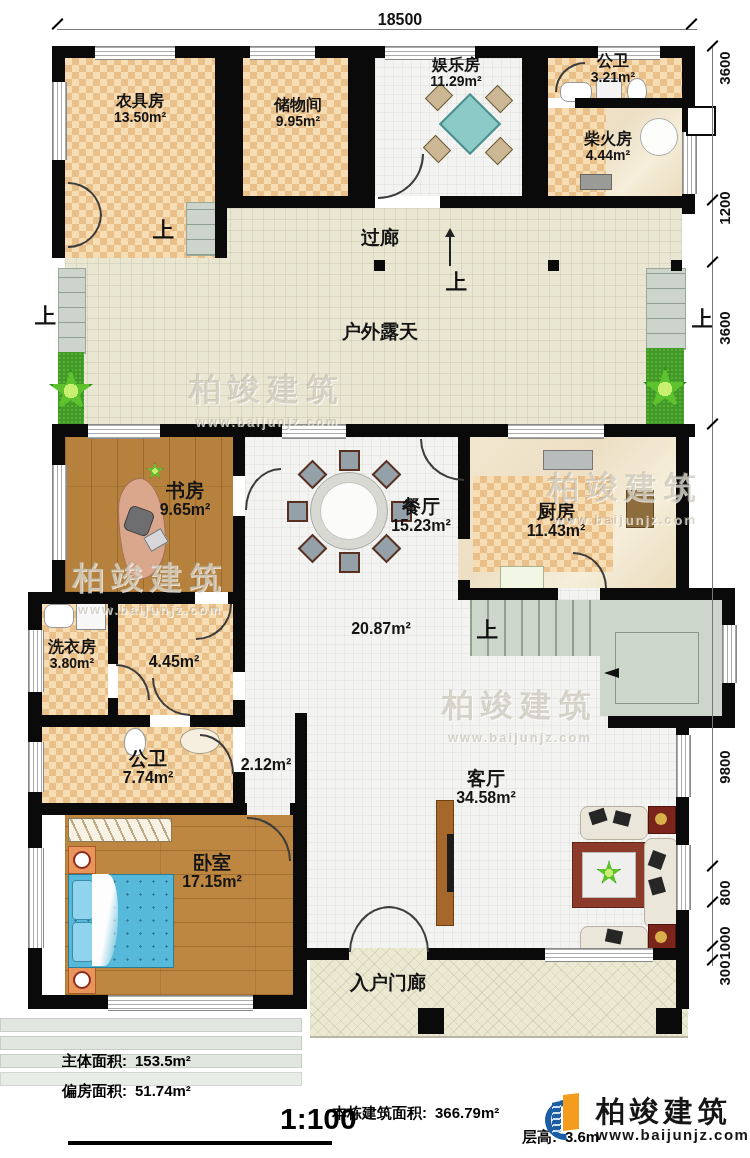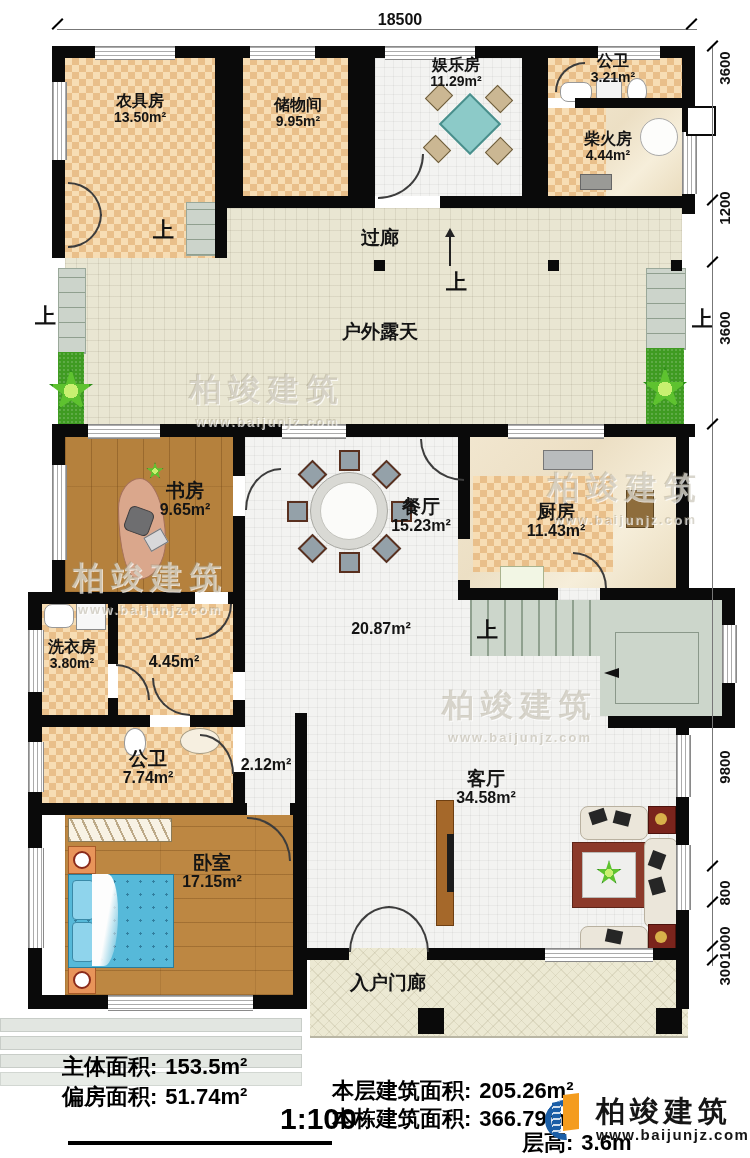--- a/index.html
+++ b/index.html
@@ -37,21 +37,21 @@
   .up{position:absolute;font-weight:bold;font-size:21px;color:#111;}
   .dimh{position:absolute;font-weight:bold;font-size:16px;color:#111;background:#fff;padding:0 6px;transform:translate(-50%,-50%);}
   .dimv{position:absolute;width:44px;height:16px;text-align:center;font-weight:bold;font-size:15px;color:#111;transform:rotate(-90deg);}
   .dline{position:absolute;background:#777;}
   .tick{position:absolute;width:15px;height:2px;background:#000;transform:rotate(-45deg);}
   
   .wm{position:absolute;text-align:center;font-weight:bold;color:rgba(160,152,130,.40);text-shadow:1px 1px 0 rgba(255,255,255,.75);pointer-events:none;}
   .wm .n{font-size:32px;letter-spacing:7px;}
   .wm .u{font-size:13px;letter-spacing:2px;margin-top:2px;}
   
-  .ft{position:absolute;color:#000;font-size:22px;font-weight:bold;white-space:nowrap;}
+  .ft{position:absolute;color:#000;font-size:15px;font-weight:bold;white-space:nowrap;}
   .ft .v{margin-left:8px;}
   .title{position:absolute;font-size:40px;font-weight:bold;color:#000;letter-spacing:3px;}
   .scale{position:absolute;font-size:30px;font-weight:bold;color:#000;}
   .brandname{position:absolute;font-size:29px;font-weight:900;color:#151515;letter-spacing:5px;}
   .brandurl{position:absolute;font-size:15px;font-weight:bold;color:#151515;letter-spacing:1.5px;}
   .furn{position:absolute;}
 </style>
 </head>
 <body>
 
@@ -359,22 +359,20 @@
     <div class="n">柏竣建筑</div>
       <div class="u">www.baijunjz.com</div>
     </div>
 
   <div class="ft" style="left:62px;top:1052px;">
     <span>主体面积:</span><span class="v">153.5m²</span></div>
   <div class="ft" style="left:62px;top:1082px;">
     <span>偏房面积:</span><span class="v">51.74m²</span></div>
   <div class="scale" style="left:280px;top:1102px;">1:100</div>
   <div class="abs" style="left:68px;top:1141px;width:264px;height:4px;background:#000;"></div>
-  <div class="ft" style="left:332px;top:1076px;">
-    <span>本层建筑面积:</span><span class="v">205.26m²</span></div>
   <div class="ft" style="left:332px;top:1104px;">
     <span>本栋建筑面积:</span><span class="v">366.79m²</span></div>
   <div class="ft" style="left:522px;top:1128px;">
     <span>层高:</span><span class="v">3.6m</span></div>
 
   <div class="abs" style="left:543px;top:1090px;width:48px;height:54px;">
     <div class="abs" style="left:2px;top:10px;width:40px;height:40px;border:6px solid #1b5ea6;border-top-color:transparent;border-right-color:transparent;border-radius:50%;transform:rotate(40deg);box-sizing:border-box;"></div>
     <div class="abs" style="left:20px;top:4px;width:16px;height:36px;background:#f49c1e;transform:skewY(-8deg);"></div>
     <div class="abs" style="left:9px;top:12px;width:9px;height:30px;background:#1b5ea6;transform:skewY(-8deg);background-image:repeating-linear-gradient(0deg,rgba(255,255,255,.8) 0 2px,transparent 2px 6px);"></div>
   </div>

